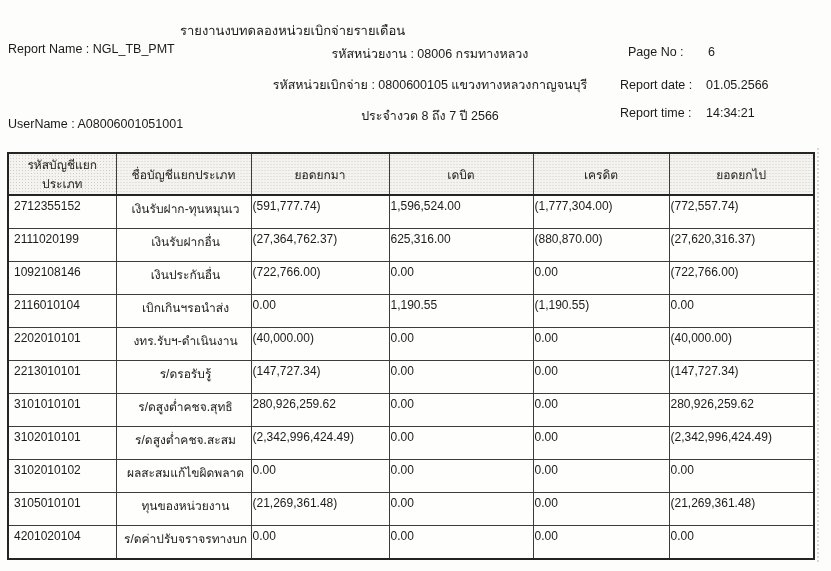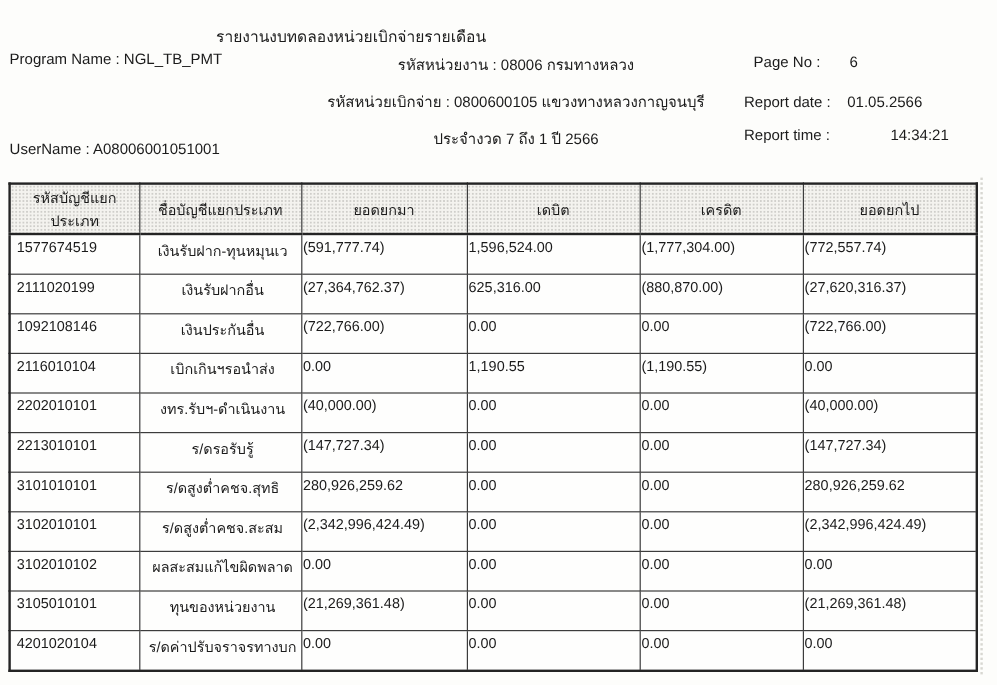--- a/index.html
+++ b/index.html
@@ -28,21 +28,21 @@
   .hdr-left-1  { left: 8px;  top: 42px; }
   .hdr-left-2  { left: 8px;  top: 75px; margin-top: 42px; }
   .hdr-mid-1   { left: 180px; top: 44px; width: 500px; text-align: center; }
   .hdr-mid-2   { left: 160px; top: 75px; width: 540px; text-align: center; }
   .hdr-mid-3   { left: 180px; top: 106px; width: 500px; text-align: center; }
   .hdr-right-label-1 { left: 628px; top: 45px; }
   .hdr-right-val-1   { left: 708px; top: 45px; }
   .hdr-right-label-2 { left: 620px; top: 78px; }
   .hdr-right-val-2   { left: 706px; top: 78px; }
   .hdr-right-label-3 { left: 620px; top: 106px; }
-  .hdr-right-val-3   { left: 706px; top: 106px; margin-left: 36px; }
+  .hdr-right-val-3   { left: 706px; top: 106px; }
 
   
   table.report {
     position: absolute;
     left: 7px; top: 152px;
     width: 806px;
     border-collapse: collapse;
     table-layout: fixed;
     border: 2px solid #242424;
     font-size: 12px;
@@ -79,26 +79,26 @@
     border-left: 2px dotted #d8d7d1;
   }
 </style>
 </head>
 <body>
 
 <div class="page">
 
   <div class="abs doc-title">รายงานงบทดลองหน่วยเบิกจ่ายรายเดือน</div>
 
-  <div class="abs hdr-line hdr-left-1">Program Name : NGL_TB_PMT</div>
+  <div class="abs hdr-line hdr-left-1">Report Name : NGL_TB_PMT</div>
   <div class="abs hdr-line hdr-left-2">UserName : A08006001051001</div>
 
   <div class="abs hdr-line hdr-mid-1">รหัสหน่วยงาน : 08006 กรมทางหลวง</div>
   <div class="abs hdr-line hdr-mid-2">รหัสหน่วยเบิกจ่าย : 0800600105 แขวงทางหลวงกาญจนบุรี</div>
-  <div class="abs hdr-line hdr-mid-3">ประจำงวด 7 ถึง 1 ปี 2566</div>
+  <div class="abs hdr-line hdr-mid-3">ประจำงวด 8 ถึง 7 ปี 2566</div>
 
   <div class="abs hdr-line hdr-right-label-1">Page No :</div>
   <div class="abs hdr-line hdr-right-val-1">6</div>
   <div class="abs hdr-line hdr-right-label-2">Report date :</div>
   <div class="abs hdr-line hdr-right-val-2">01.05.2566</div>
   <div class="abs hdr-line hdr-right-label-3">Report time :</div>
   <div class="abs hdr-line hdr-right-val-3">14:34:21</div>
 
   <table class="report">
     <colgroup>
@@ -114,21 +114,21 @@
         <th>รหัสบัญชีแยกประเภท</th>
         <th>ชื่อบัญชีแยกประเภท</th>
         <th>ยอดยกมา</th>
         <th>เดบิต</th>
         <th>เครดิต</th>
         <th>ยอดยกไป</th>
       </tr>
     </thead>
     <tbody>
         <tr>
-          <td class="code">1577674519</td>
+          <td class="code">2712355152</td>
           <td class="name">เงินรับฝาก-ทุนหมุนเว</td>
           <td class="num">(591,777.74)</td>
           <td class="num">1,596,524.00</td>
           <td class="num">(1,777,304.00)</td>
           <td class="num">(772,557.74)</td>
         </tr>
         <tr>
           <td class="code">2111020199</td>
           <td class="name">เงินรับฝากอื่น</td>
           <td class="num">(27,364,762.37)</td>

